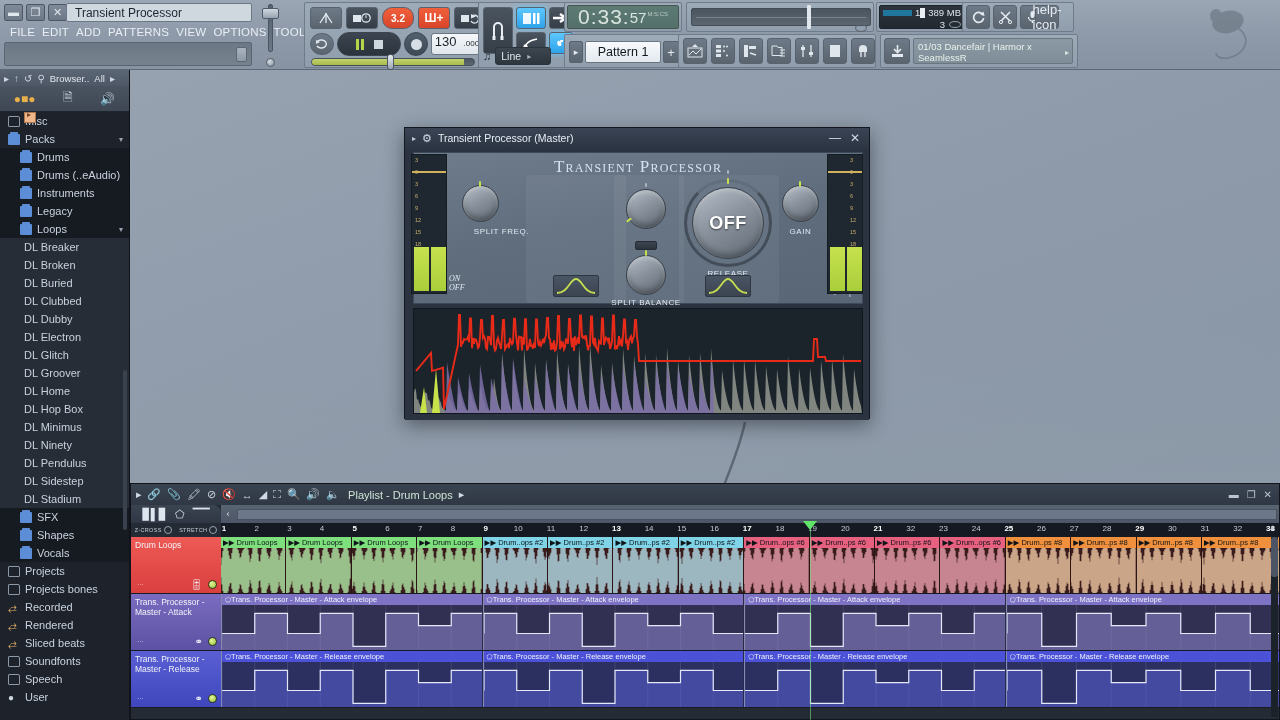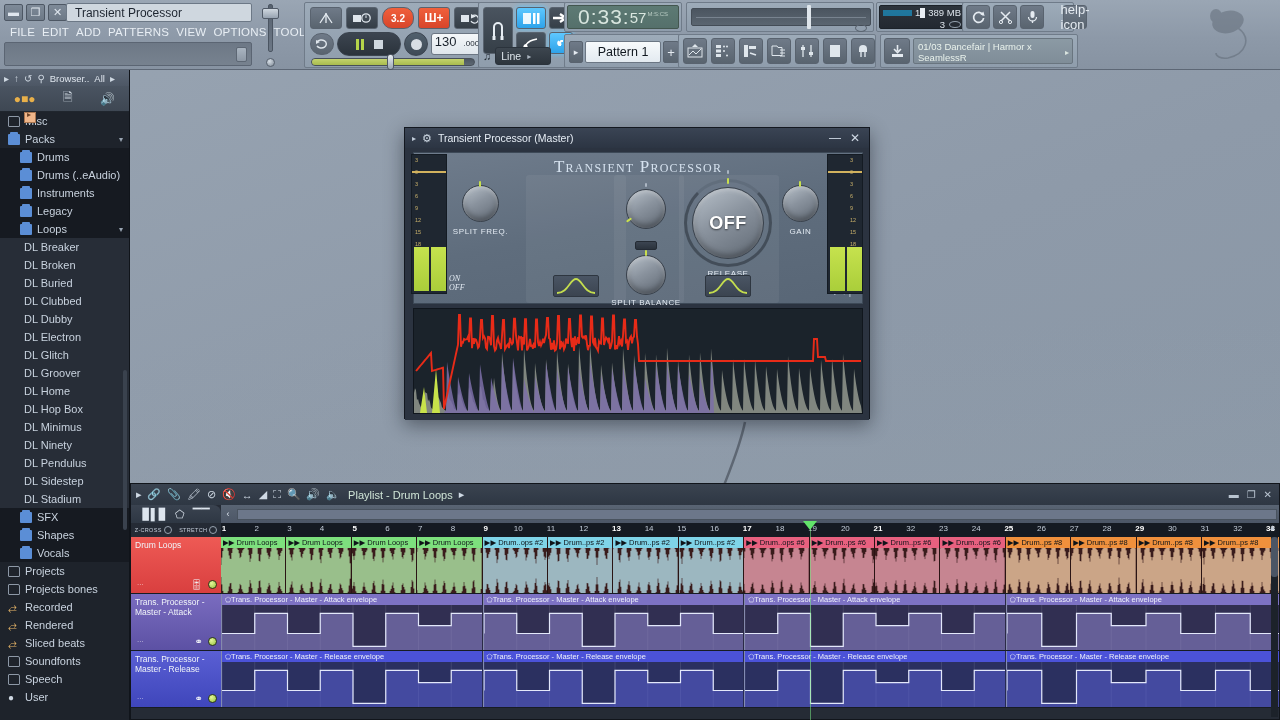--- a/index.html
+++ b/index.html
@@ -591,21 +591,21 @@
             <circle cx="12" cy="12" r="1.6" stroke="#e5ebf1" fill="none"></circle>
           </svg>
       </div>
       <div class="btn" style="left:57px;">
         <svg width="13" height="14" viewBox="0 0 13 14">
             <rect x="4.5" y="1" width="4" height="7" rx="2" fill="#e5ebf1"></rect>
             <path d="M2.5 7 a4 4 0 0 0 8 0" stroke="#e5ebf1" stroke-width="1.3" fill="none"></path>
             <line x1="6.5" y1="11" x2="6.5" y2="13" stroke="#e5ebf1" stroke-width="1.3"></line>
           </svg>
       </div>
-      <div class="btn" style="left:100px;font-size:13px;">help-icon</div>
+      <div class="btn" style="left:72px;font-size:13px;">help-icon</div>
     </div>
 
     <div class="panel grpG">
       <div class="btn" style="left:4px;">
         <svg width="16" height="14" viewBox="0 0 16 14">
             <polygon points="8,0 11,3 5,3" fill="#dfe6ec"></polygon>
             <rect x="1" y="4" width="14" height="9" stroke="#dfe6ec" fill="none"></rect>
             <path d="M2 11 L6 7 L9 10 L14 5" stroke="#dfe6ec" fill="none"></path>
           </svg>
       </div>
@@ -844,21 +844,21 @@
       <div class="fx-face">
         <div class="fx-name">Transient Processor</div>
 
         <div class="sect" style="left:112px;top:22px;width:100px;height:128px;"></div>
         <div class="sect" style="left:200px;top:22px;width:70px;height:128px;"></div>
         <div class="sect" style="left:265px;top:22px;width:100px;height:128px;"></div>
 
         <div class="knob" style="left:48px;top:32px;width:37px;height:37px;">
           <div class="cap"></div>
           <div class="tick" style="left:17px;top:-4px;"></div>
-          <div class="lbl" style="top:42px;">SPLIT FREQ.</div>
+          <div class="lbl" style="top:42px;margin-left:21px;">SPLIT FREQ.</div>
         </div>
 
 
         <div class="knob" style="left:212px;top:36px;width:40px;height:40px;">
           <div class="cap"></div>
           <div class="tickd" style="left:19px;top:-6px;"></div>
           <div class="tick" style="left:2px;top:28px;transform:rotate(55deg);"></div>
           <div class="lbl" style="top:44px;margin-top:44px;">DRIVE</div>
         </div>
         <div class="minibtn" style="left:221px;top:88px;"></div>

